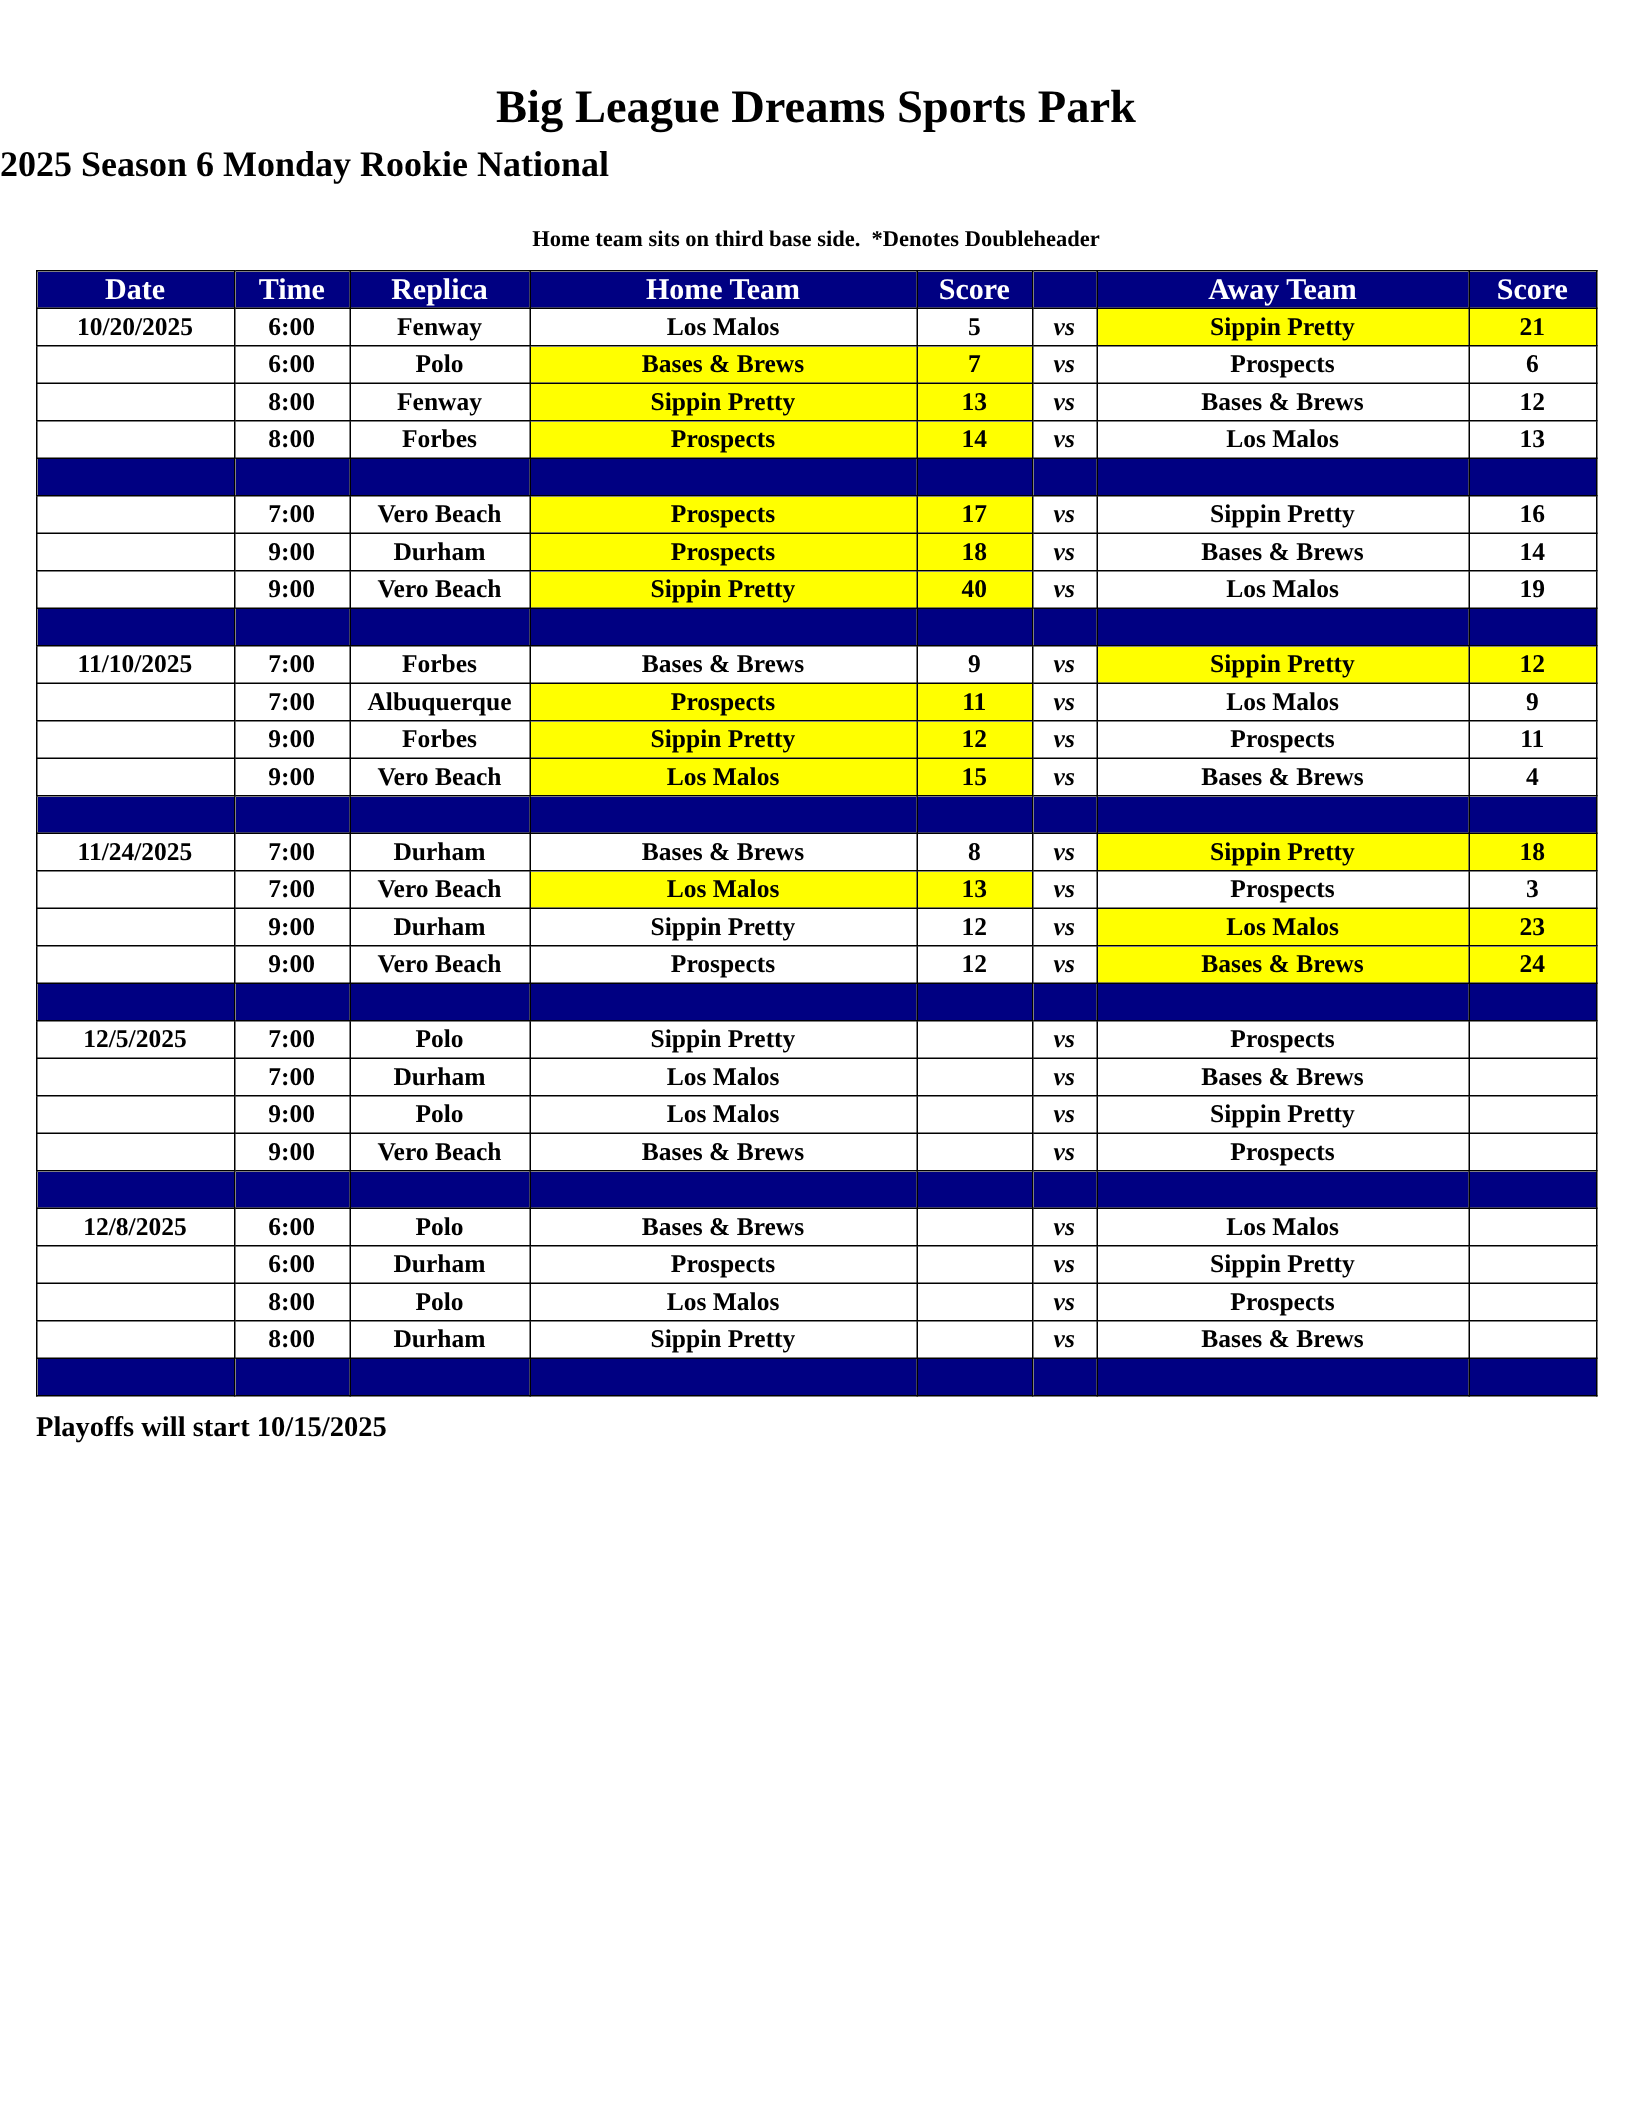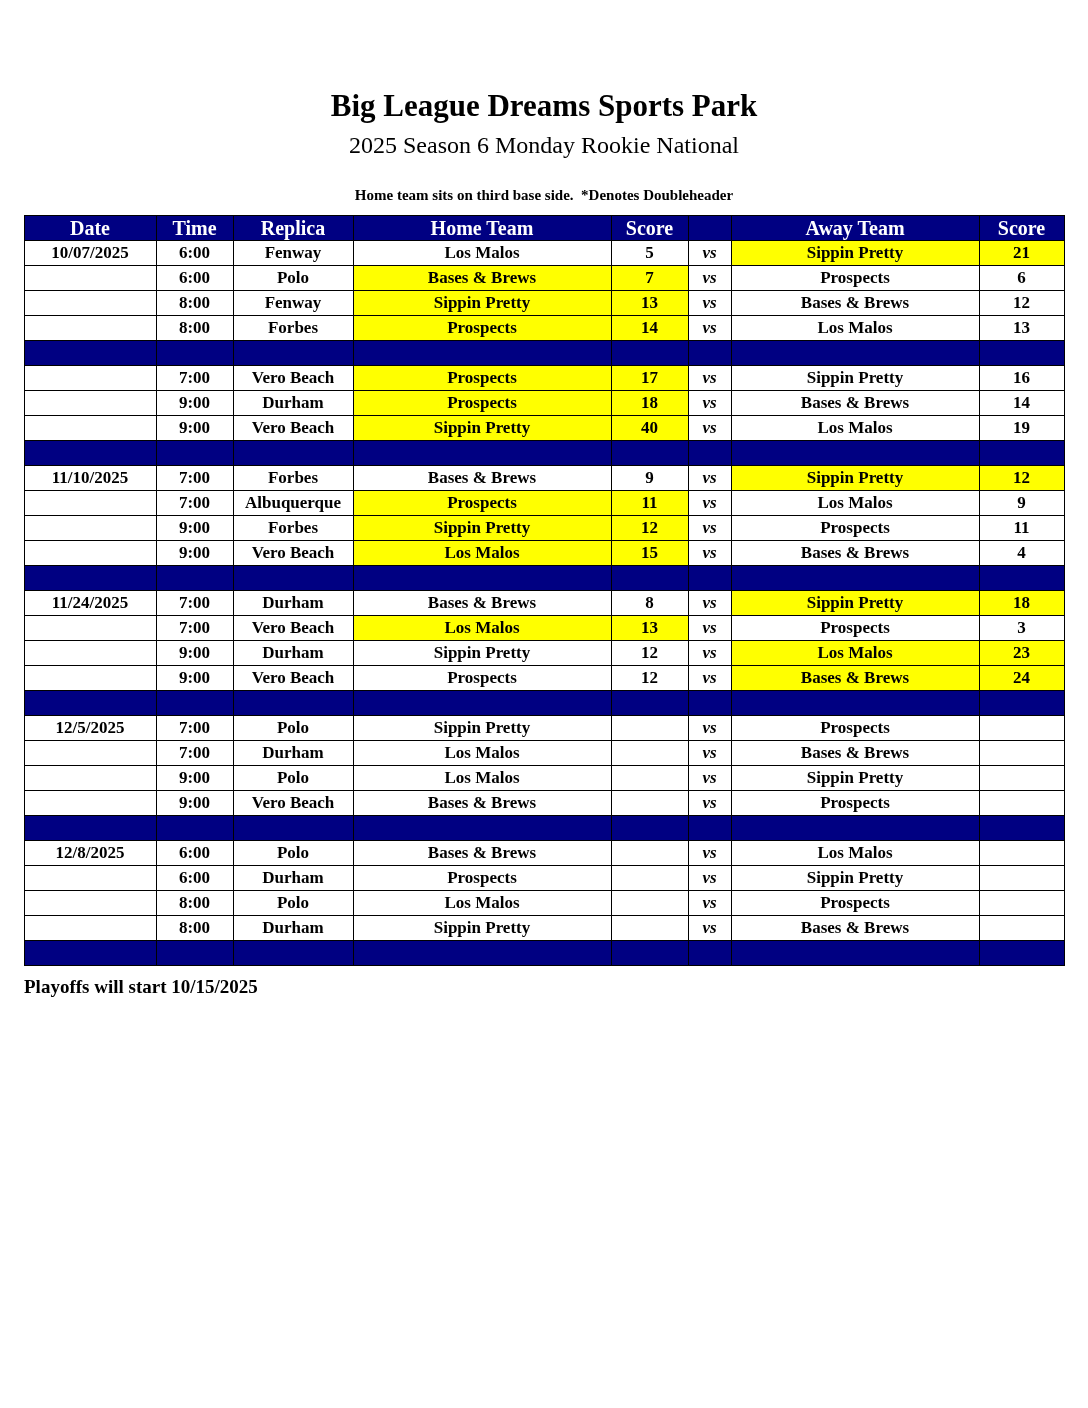--- a/index.html
+++ b/index.html
@@ -9,31 +9,31 @@
     background: #ffffff;
   }
   body {
     width: 1088px;
     height: 1408px;
     font-family: "Liberation Serif", serif;
     color: #000000;
   }
   .sheet {
     width: 1088px;
-    padding-top: 89px;
+    padding-top: 54px;
   }
   .title {
     text-align: center;
     font-weight: bold;
     font-size: 31px;
     line-height: 1.1;
   }
   .subtitle {
-    text-align: center;
-    font-weight: normal;
+    text-align: left;
+    font-weight: bold;
     font-size: 24px;
     line-height: 1.1;
     margin-top: 9px;
   }
   .note {
     text-align: center;
     font-weight: bold;
     font-size: 15px;
     line-height: 1.1;
     margin-top: 29px;
@@ -115,21 +115,21 @@
         <th>Replica</th>
         <th>Home Team</th>
         <th>Score</th>
         <th></th>
         <th>Away Team</th>
         <th>Score</th>
       </tr>
     </thead>
     <tbody>
         <tr>
-          <td>10/07/2025</td>
+          <td>10/20/2025</td>
           <td>6:00</td>
           <td>Fenway</td>
           <td>Los Malos</td>
           <td>5</td>
           <td class="vs-cell">vs</td>
           <td class="hl">Sippin Pretty</td>
           <td class="hl">21</td>
         </tr>
         <tr>
           <td></td>

